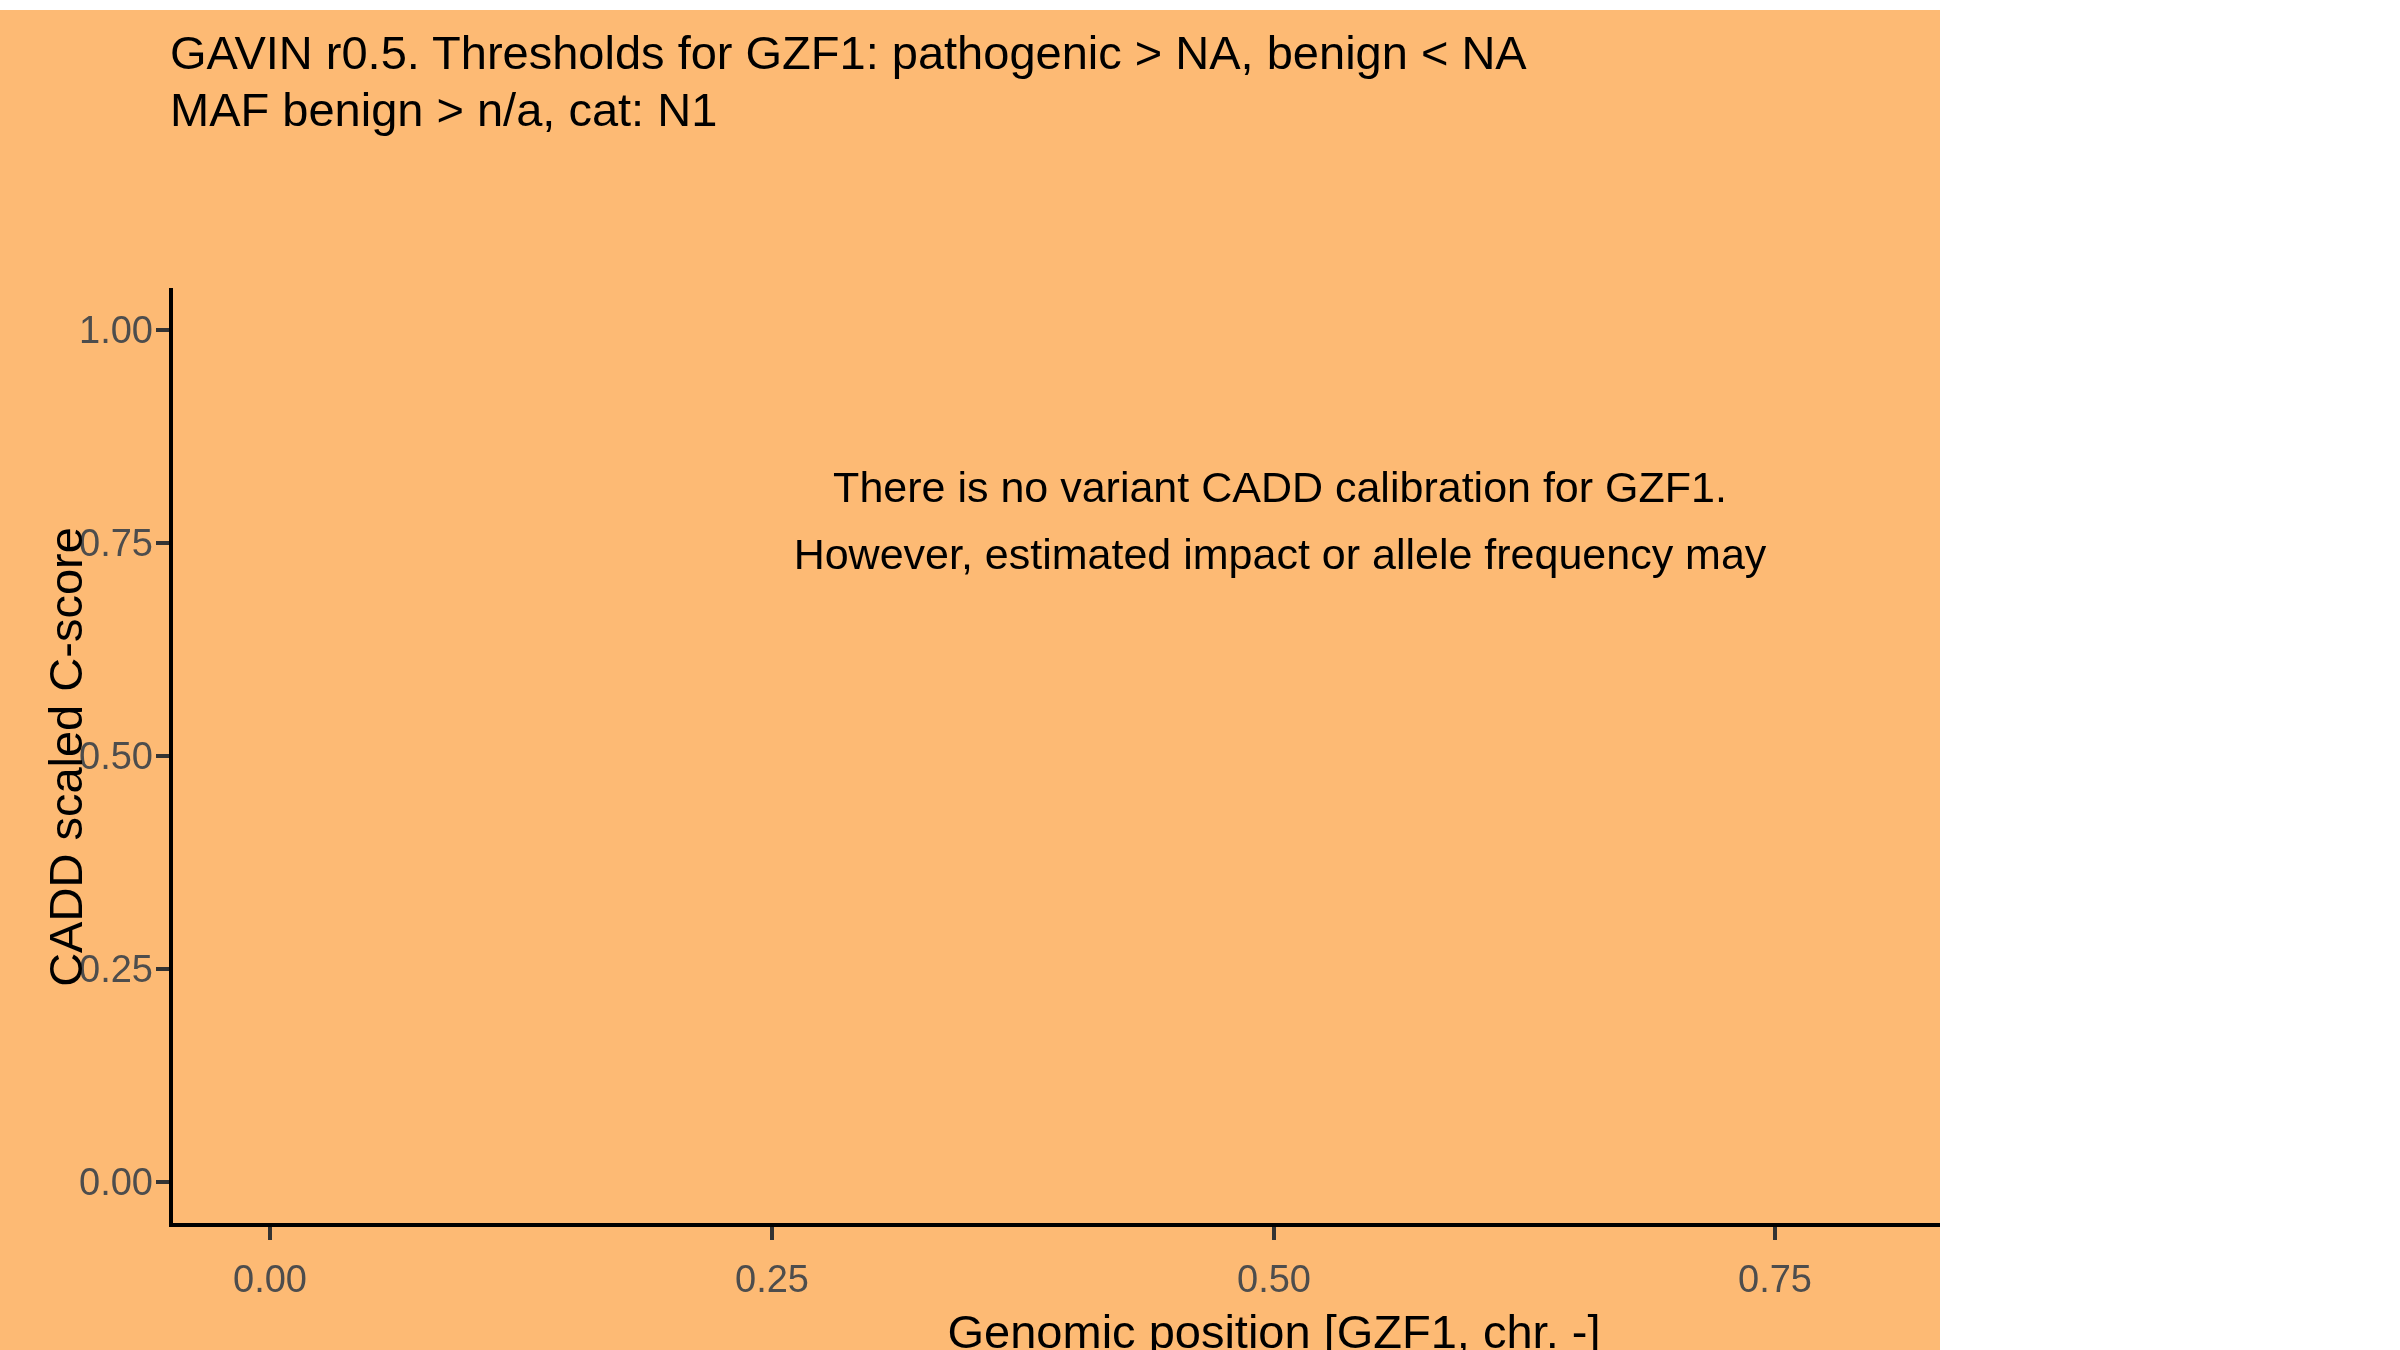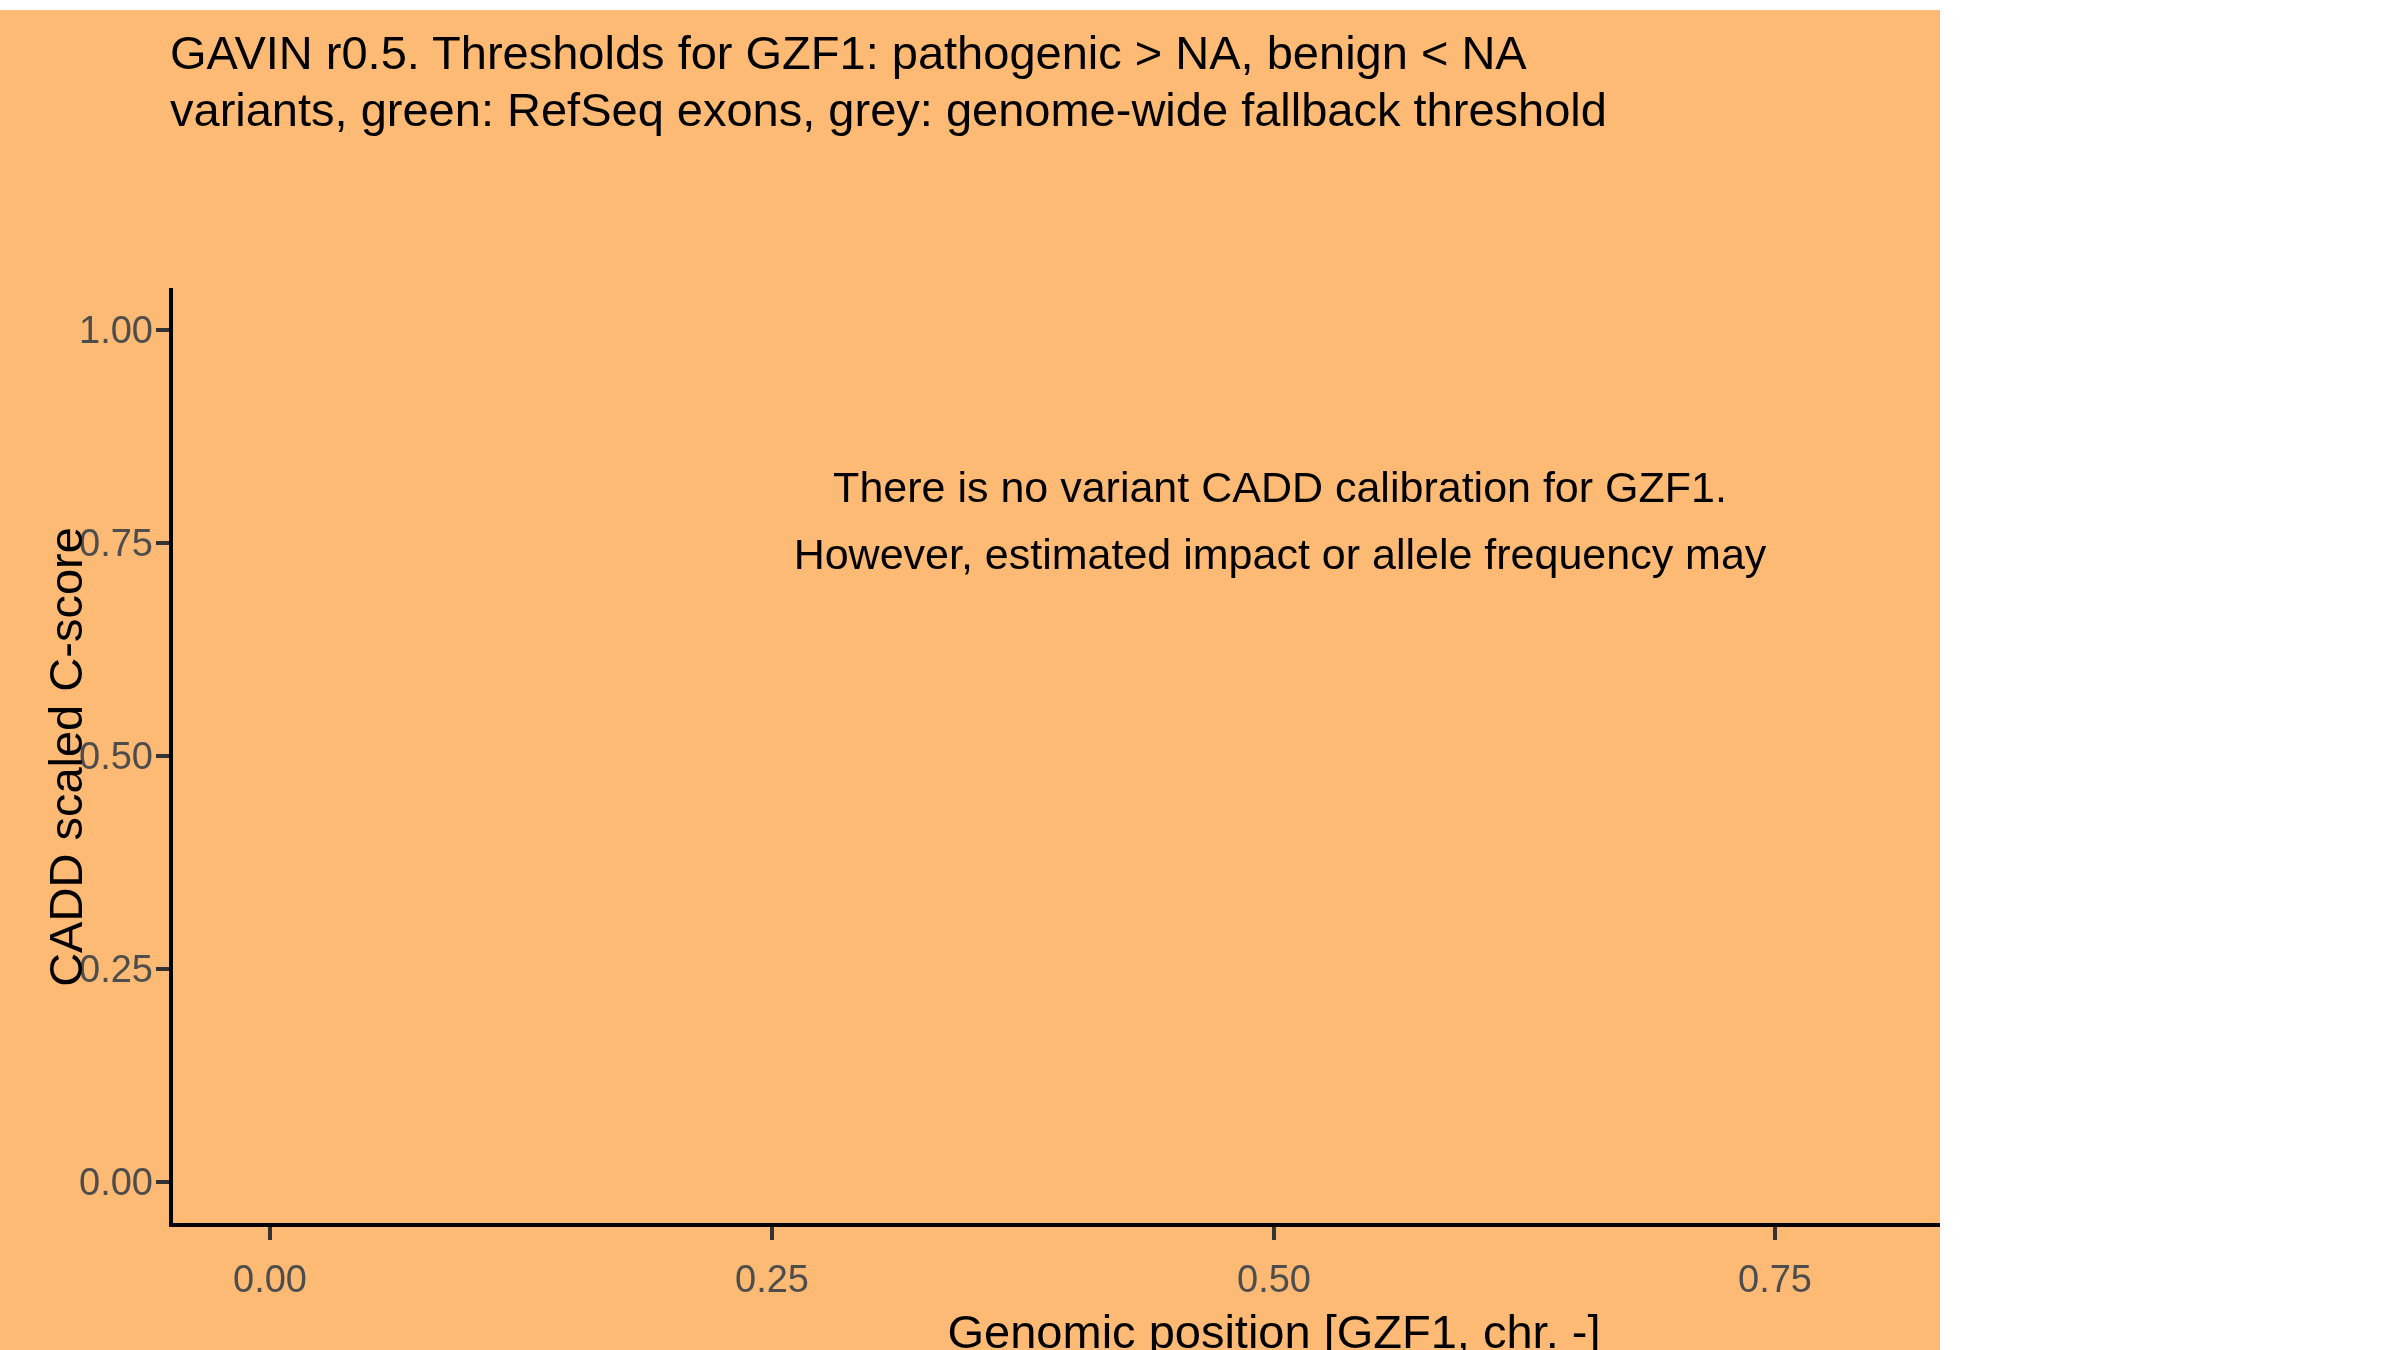--- a/index.html
+++ b/index.html
@@ -114,21 +114,21 @@
     white-space: nowrap;
   }
 </style>
 </head>
 <body>
 
 <div class="page">
 
   <div class="title-block">
     <div>GAVIN r0.5. Thresholds for GZF1: pathogenic &gt; NA, benign &lt; NA</div>
-    <div>variants, green: RefSeq exons, grey: genome-wide fallback threshold</div>
+    <div>MAF benign &gt; n/a, cat: N1</div>
   </div>
 
   <div class="y-axis-line"></div>
   <div class="x-axis-line"></div>
 
   <div class="y-tick" style="top:318px;"></div>
   <div class="y-tick" style="top:531px;"></div>
   <div class="y-tick" style="top:744px;"></div>
   <div class="y-tick" style="top:957px;"></div>
   <div class="y-tick" style="top:1170px;"></div>

